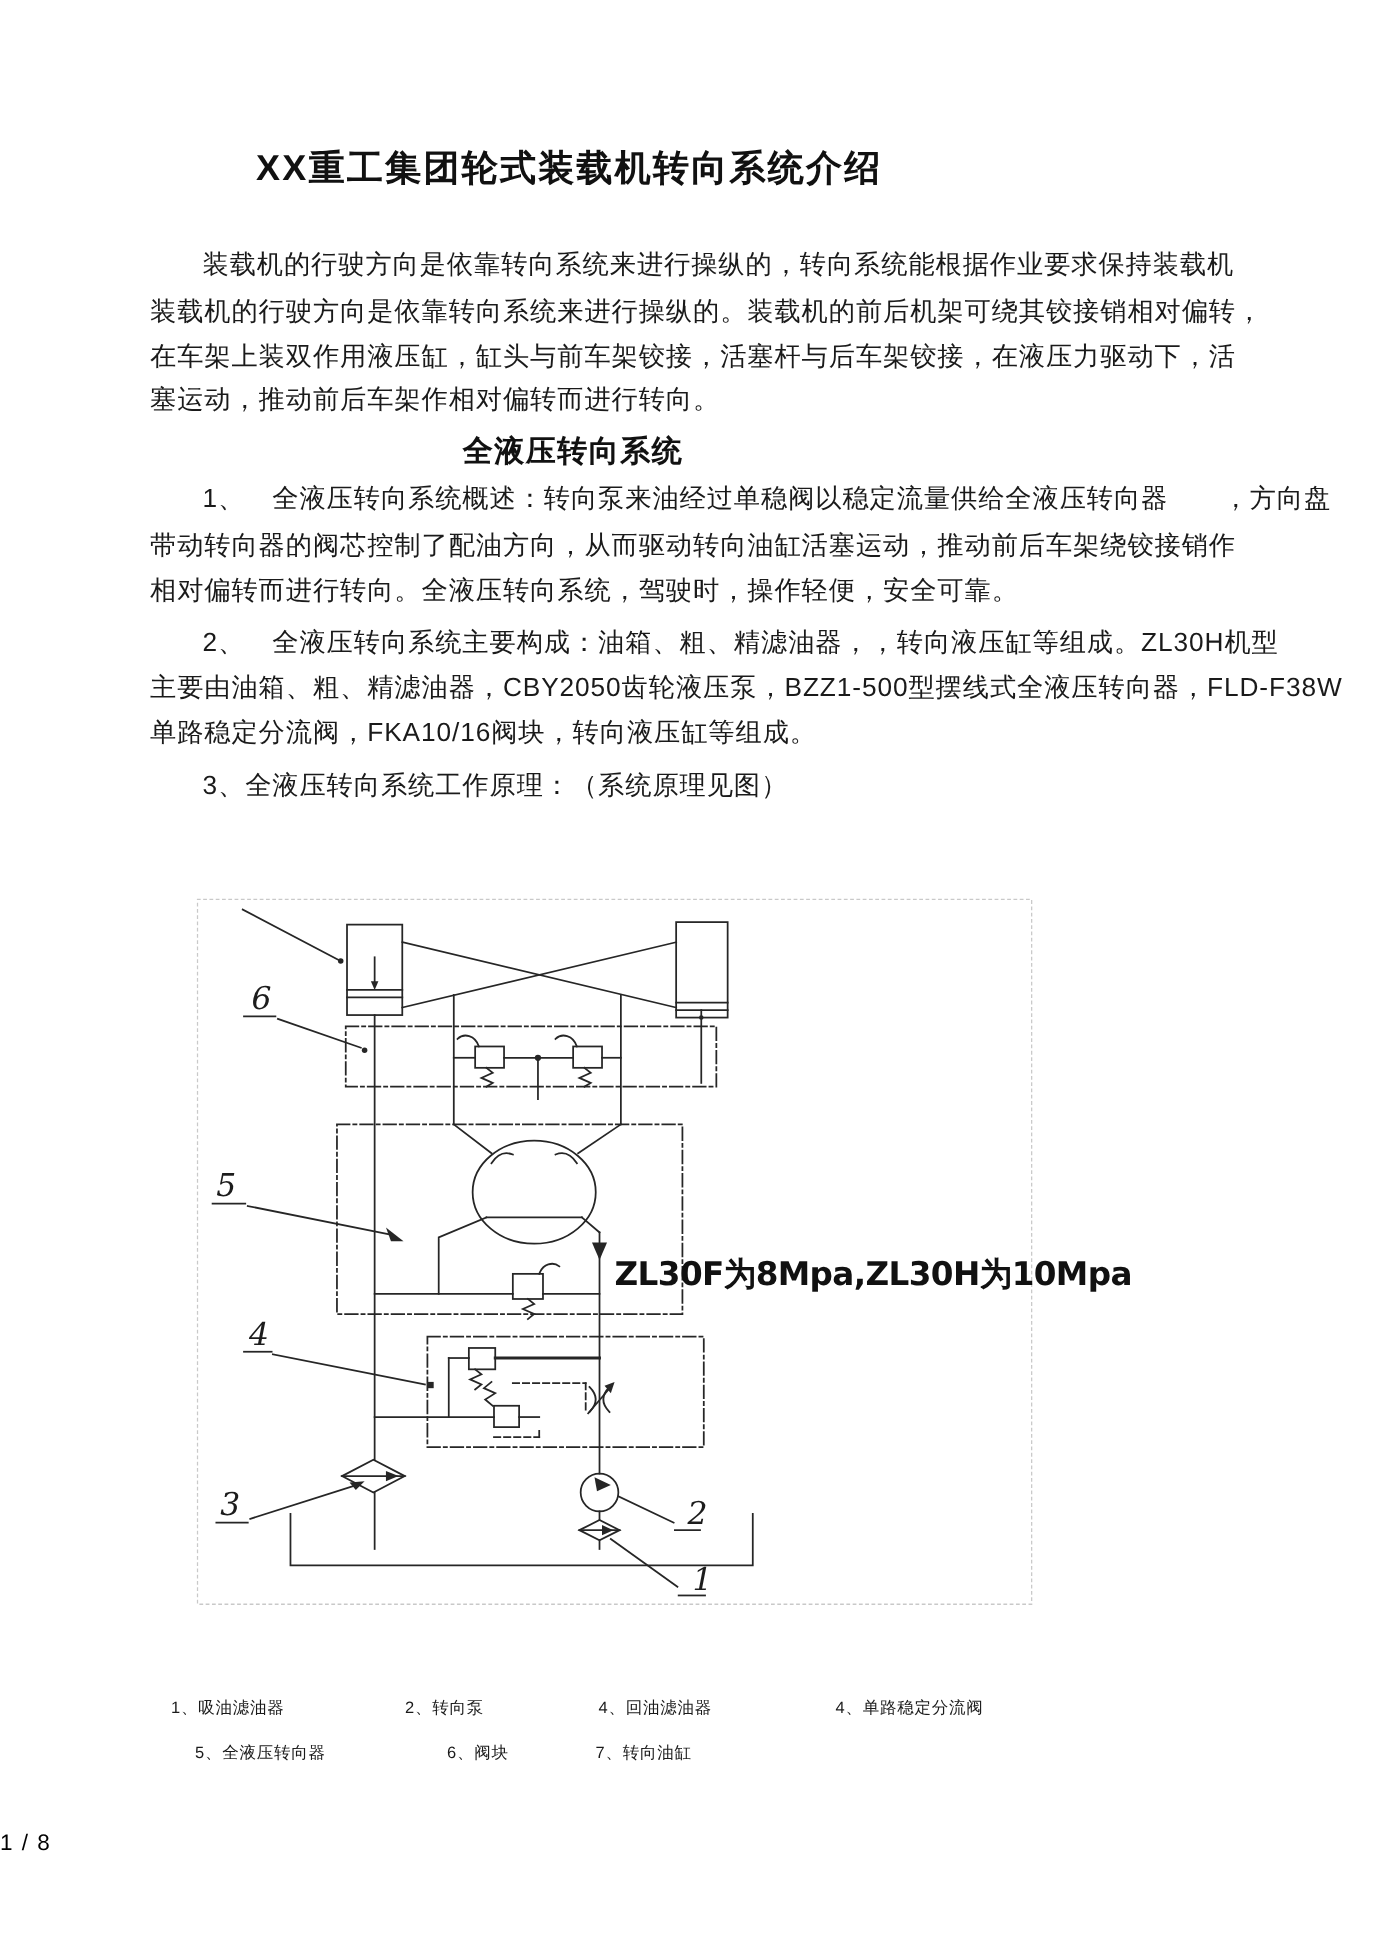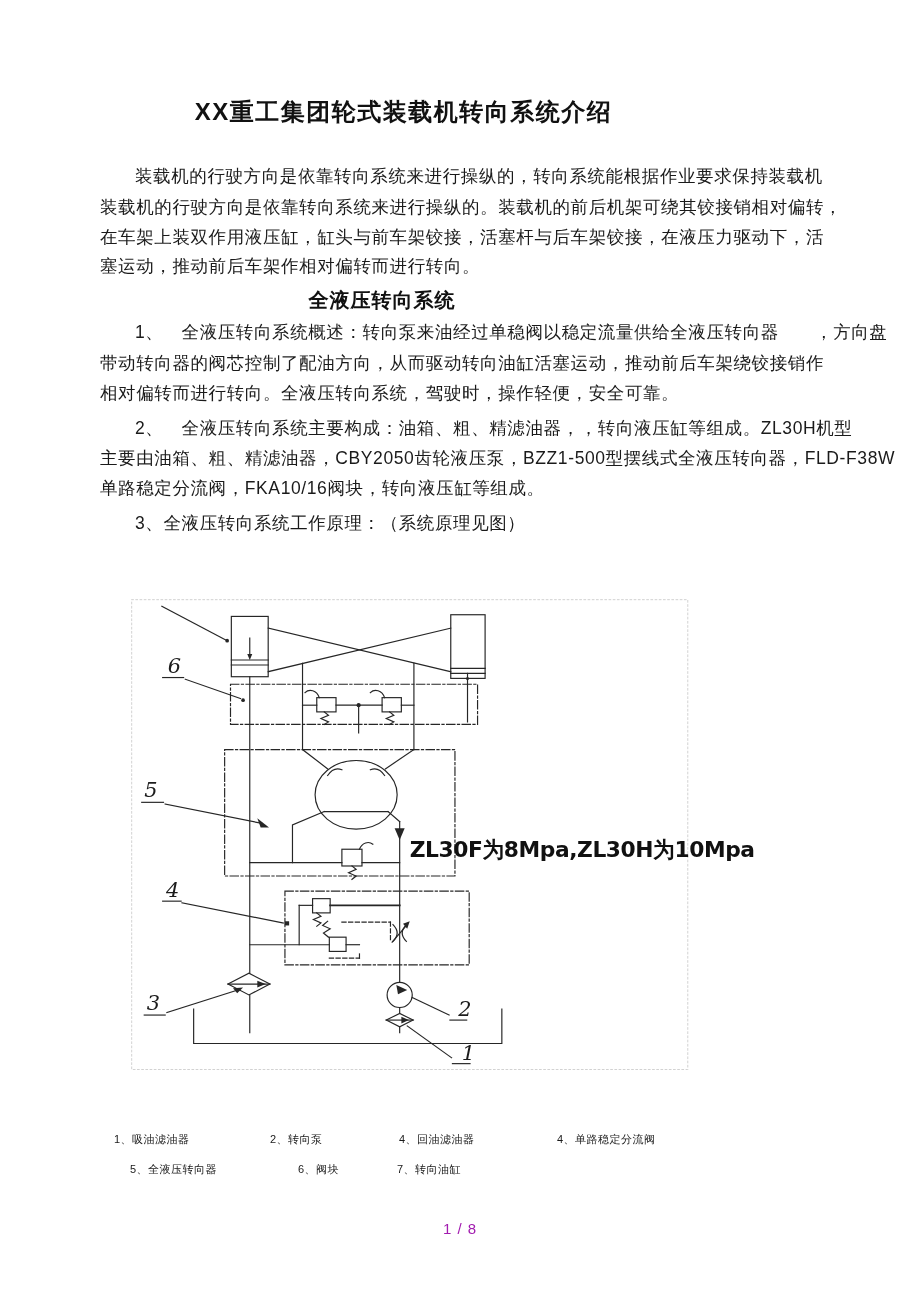--- a/index.html
+++ b/index.html
@@ -2,38 +2,38 @@
 <html><head>
 <meta charset="utf-8">
 <style>
   html,body{margin:0;padding:0;background:#ffffff;}
   .page{
     position:relative;width:920px;height:1303px;background:#ffffff;
     font-family:"Liberation Sans",sans-serif;color:#1a1a1a;overflow:hidden;
   }
   .doc-title{
     position:absolute;top:96px;left:0;width:759px;text-align:center;
-    font-size:24px;font-weight:bold;letter-spacing:1.5px;color:#111;margin-left:24px;
+    font-size:24px;font-weight:bold;letter-spacing:1.5px;color:#111;
   }
   .sec-heading{
     position:absolute;top:287px;left:0;width:764px;text-align:center;
     font-size:20px;font-weight:bold;letter-spacing:1px;color:#111;
   }
   .bl{
     position:absolute;left:80px;width:790px;height:24px;line-height:24px;
     font-size:17.5px;letter-spacing:0.6px;white-space:nowrap;color:#1a1a1a;margin-left:20px;
   }
   .ind{padding-left:35px;}
   .legend-item{
     position:absolute;height:22px;line-height:22px;font-size:11px;
     letter-spacing:0.5px;white-space:nowrap;color:#1a1a1a;
   }
   .page-number{
-    position:absolute;top:1220px;left:0;width:920px;text-align:center;
-    font-size:15px;color:#a21caf;letter-spacing:1px;
+    position:absolute;top:1220px;left:0;width:920px;
+    font-size:15px;color:#000000;letter-spacing:1px;
   }
   .schematic{position:absolute;left:130px;top:552px;}
   .sch line,.sch rect,.sch polyline,.sch path,.sch ellipse,.sch circle,.sch polygon{
     stroke:#262626;stroke-width:1.4;fill:none;stroke-linecap:square;
   }
   .sch .dd{stroke-dasharray:10 3 2.5 3;}
   .sch .dsh{stroke-dasharray:5 3;}
   .sch .fillk{fill:#262626;stroke:none;}
   .sch .thick{stroke-width:2.3;}
   .sch .faint{stroke:#c9c9c9;stroke-width:1;stroke-dasharray:2 3;}

